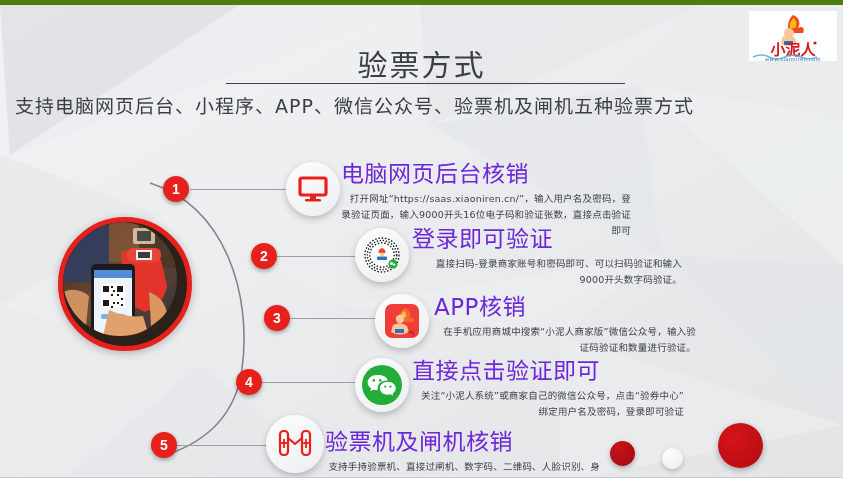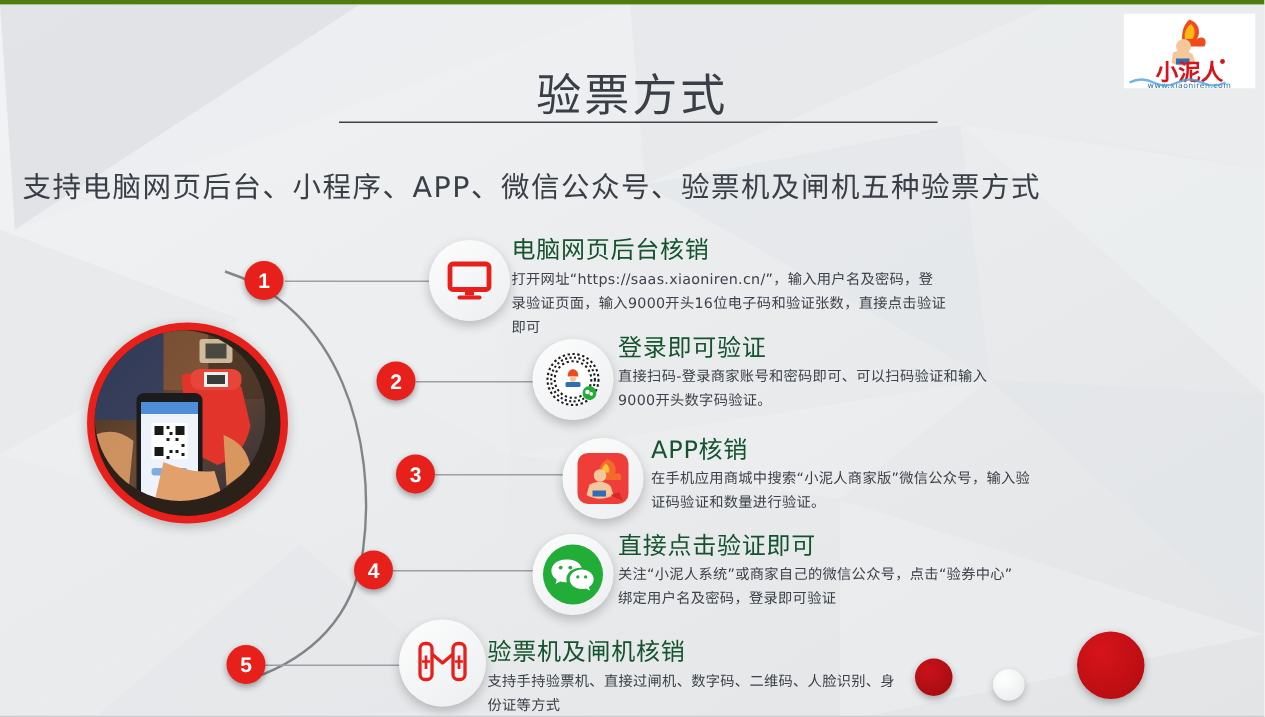--- a/index.html
+++ b/index.html
@@ -5,42 +5,41 @@
 <style>
   html,body{margin:0;padding:0;}
   body{
     width:843px;height:478px;overflow:hidden;
     font-family:"Liberation Sans","DejaVu Sans",sans-serif;
     background:#ffffff;
   }
   #slide{
     position:relative;width:843px;height:478px;overflow:hidden;
     background:#e9eaec;
-    border-top:3px solid #4d7c0f;
+    border-top:5px solid #4d7c0f;
     border-bottom:1px solid #c9cbce;
     box-sizing:border-box;
   }
   #bgsvg{position:absolute;inset:0;width:843px;height:478px;}
 
   
   .title{
     position:absolute;left:0;top:36px;width:843px;text-align:center;
     font-size:30px;color:#3a3f47;letter-spacing:2px;
     font-family:"DejaVu Sans","Liberation Sans",sans-serif;
     font-weight:400;
   }
   .title-rule{
     position:absolute;left:226px;top:78px;width:399px;height:1px;
     background:#3e4249;
   }
   .subtitle{
     position:absolute;left:0;top:86px;width:709px;text-align:center;
     font-size:19px;color:#3a3f47;letter-spacing:1px;
     font-family:"DejaVu Sans","Liberation Sans",sans-serif;
-    margin-top:20px;
   }
 
   
   .logo{
     position:absolute;right:6px;top:6px;width:88px;height:50px;
   }
   .logo svg{display:block;}
 
   
   .photo-ring{
@@ -74,28 +73,29 @@
     position:absolute;border-radius:50%;
     background:linear-gradient(145deg,#fdfdfd,#eceef0);
     box-shadow:0 3px 7px rgba(0,0,0,.22);
     display:flex;align-items:center;justify-content:center;
     z-index:5;
   }
 
   
   .blk{position:absolute;}
   .blk h3{
-    margin:0 0 2px 0;font-size:16px;font-weight:400;color:#14532d;
+    margin:0 0 2px 0;font-size:23px;font-weight:400;color:#6d28d9;
     font-family:"DejaVu Sans","Liberation Sans",sans-serif;
     letter-spacing:.5px;
   }
   .blk p{
     margin:0;font-size:9.5px;line-height:16px;color:#3d424a;
     font-family:"DejaVu Sans","Liberation Sans",sans-serif;
     letter-spacing:.2px;
+    text-align:right;
   }
 
   
   .dot{position:absolute;border-radius:50%;}
   .dot.red-big{background:radial-gradient(circle at 35% 30%,#d6141a,#b00b10);
     box-shadow:0 2px 6px rgba(0,0,0,.3);}
   .dot.red-sm{background:radial-gradient(circle at 35% 30%,#c9121a,#9d0b10);
     box-shadow:0 2px 5px rgba(0,0,0,.3);}
   .dot.white-sm{background:radial-gradient(circle at 35% 30%,#ffffff,#e7e9ea);
     box-shadow:0 2px 5px rgba(0,0,0,.22);}

